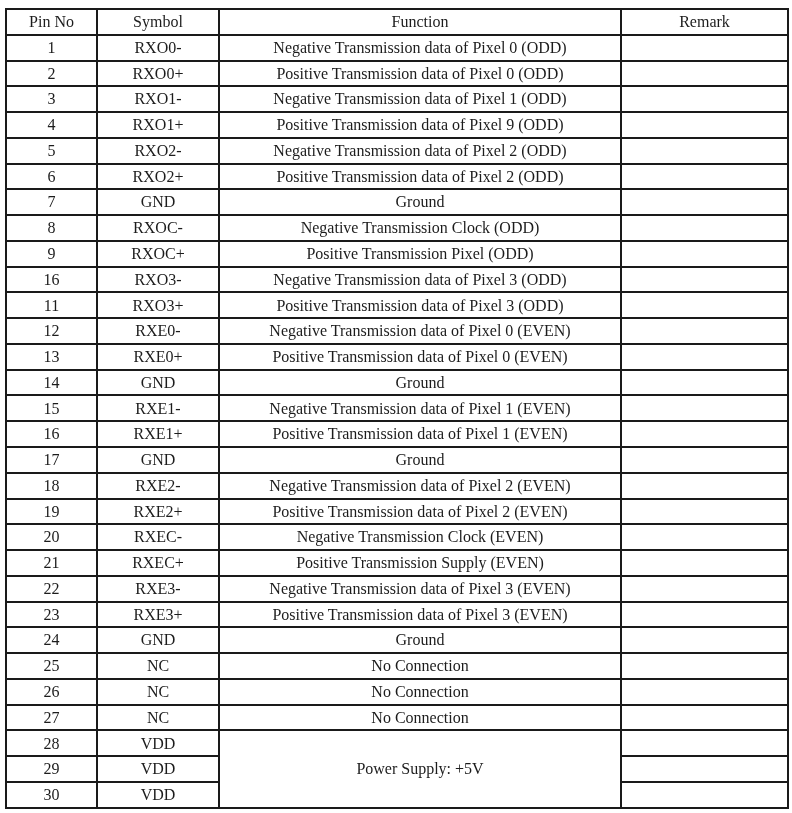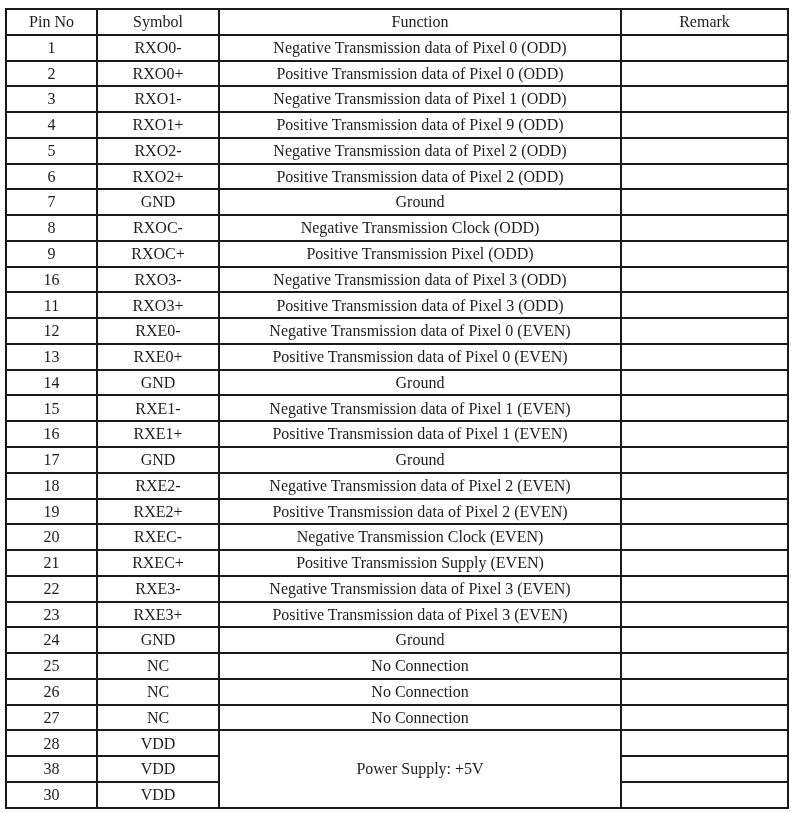--- a/index.html
+++ b/index.html
@@ -230,21 +230,21 @@
           <td>No Connection</td>
           <td></td>
         </tr>
         <tr>
           <td>28</td>
           <td>VDD</td>
           <td rowspan="3">Power Supply: +5V</td>
           <td></td>
         </tr>
         <tr>
-          <td>38</td>
+          <td>29</td>
           <td>VDD</td>
           <td></td>
         </tr>
         <tr>
           <td>30</td>
           <td>VDD</td>
           <td></td>
         </tr>
       </tbody>
   </table>

